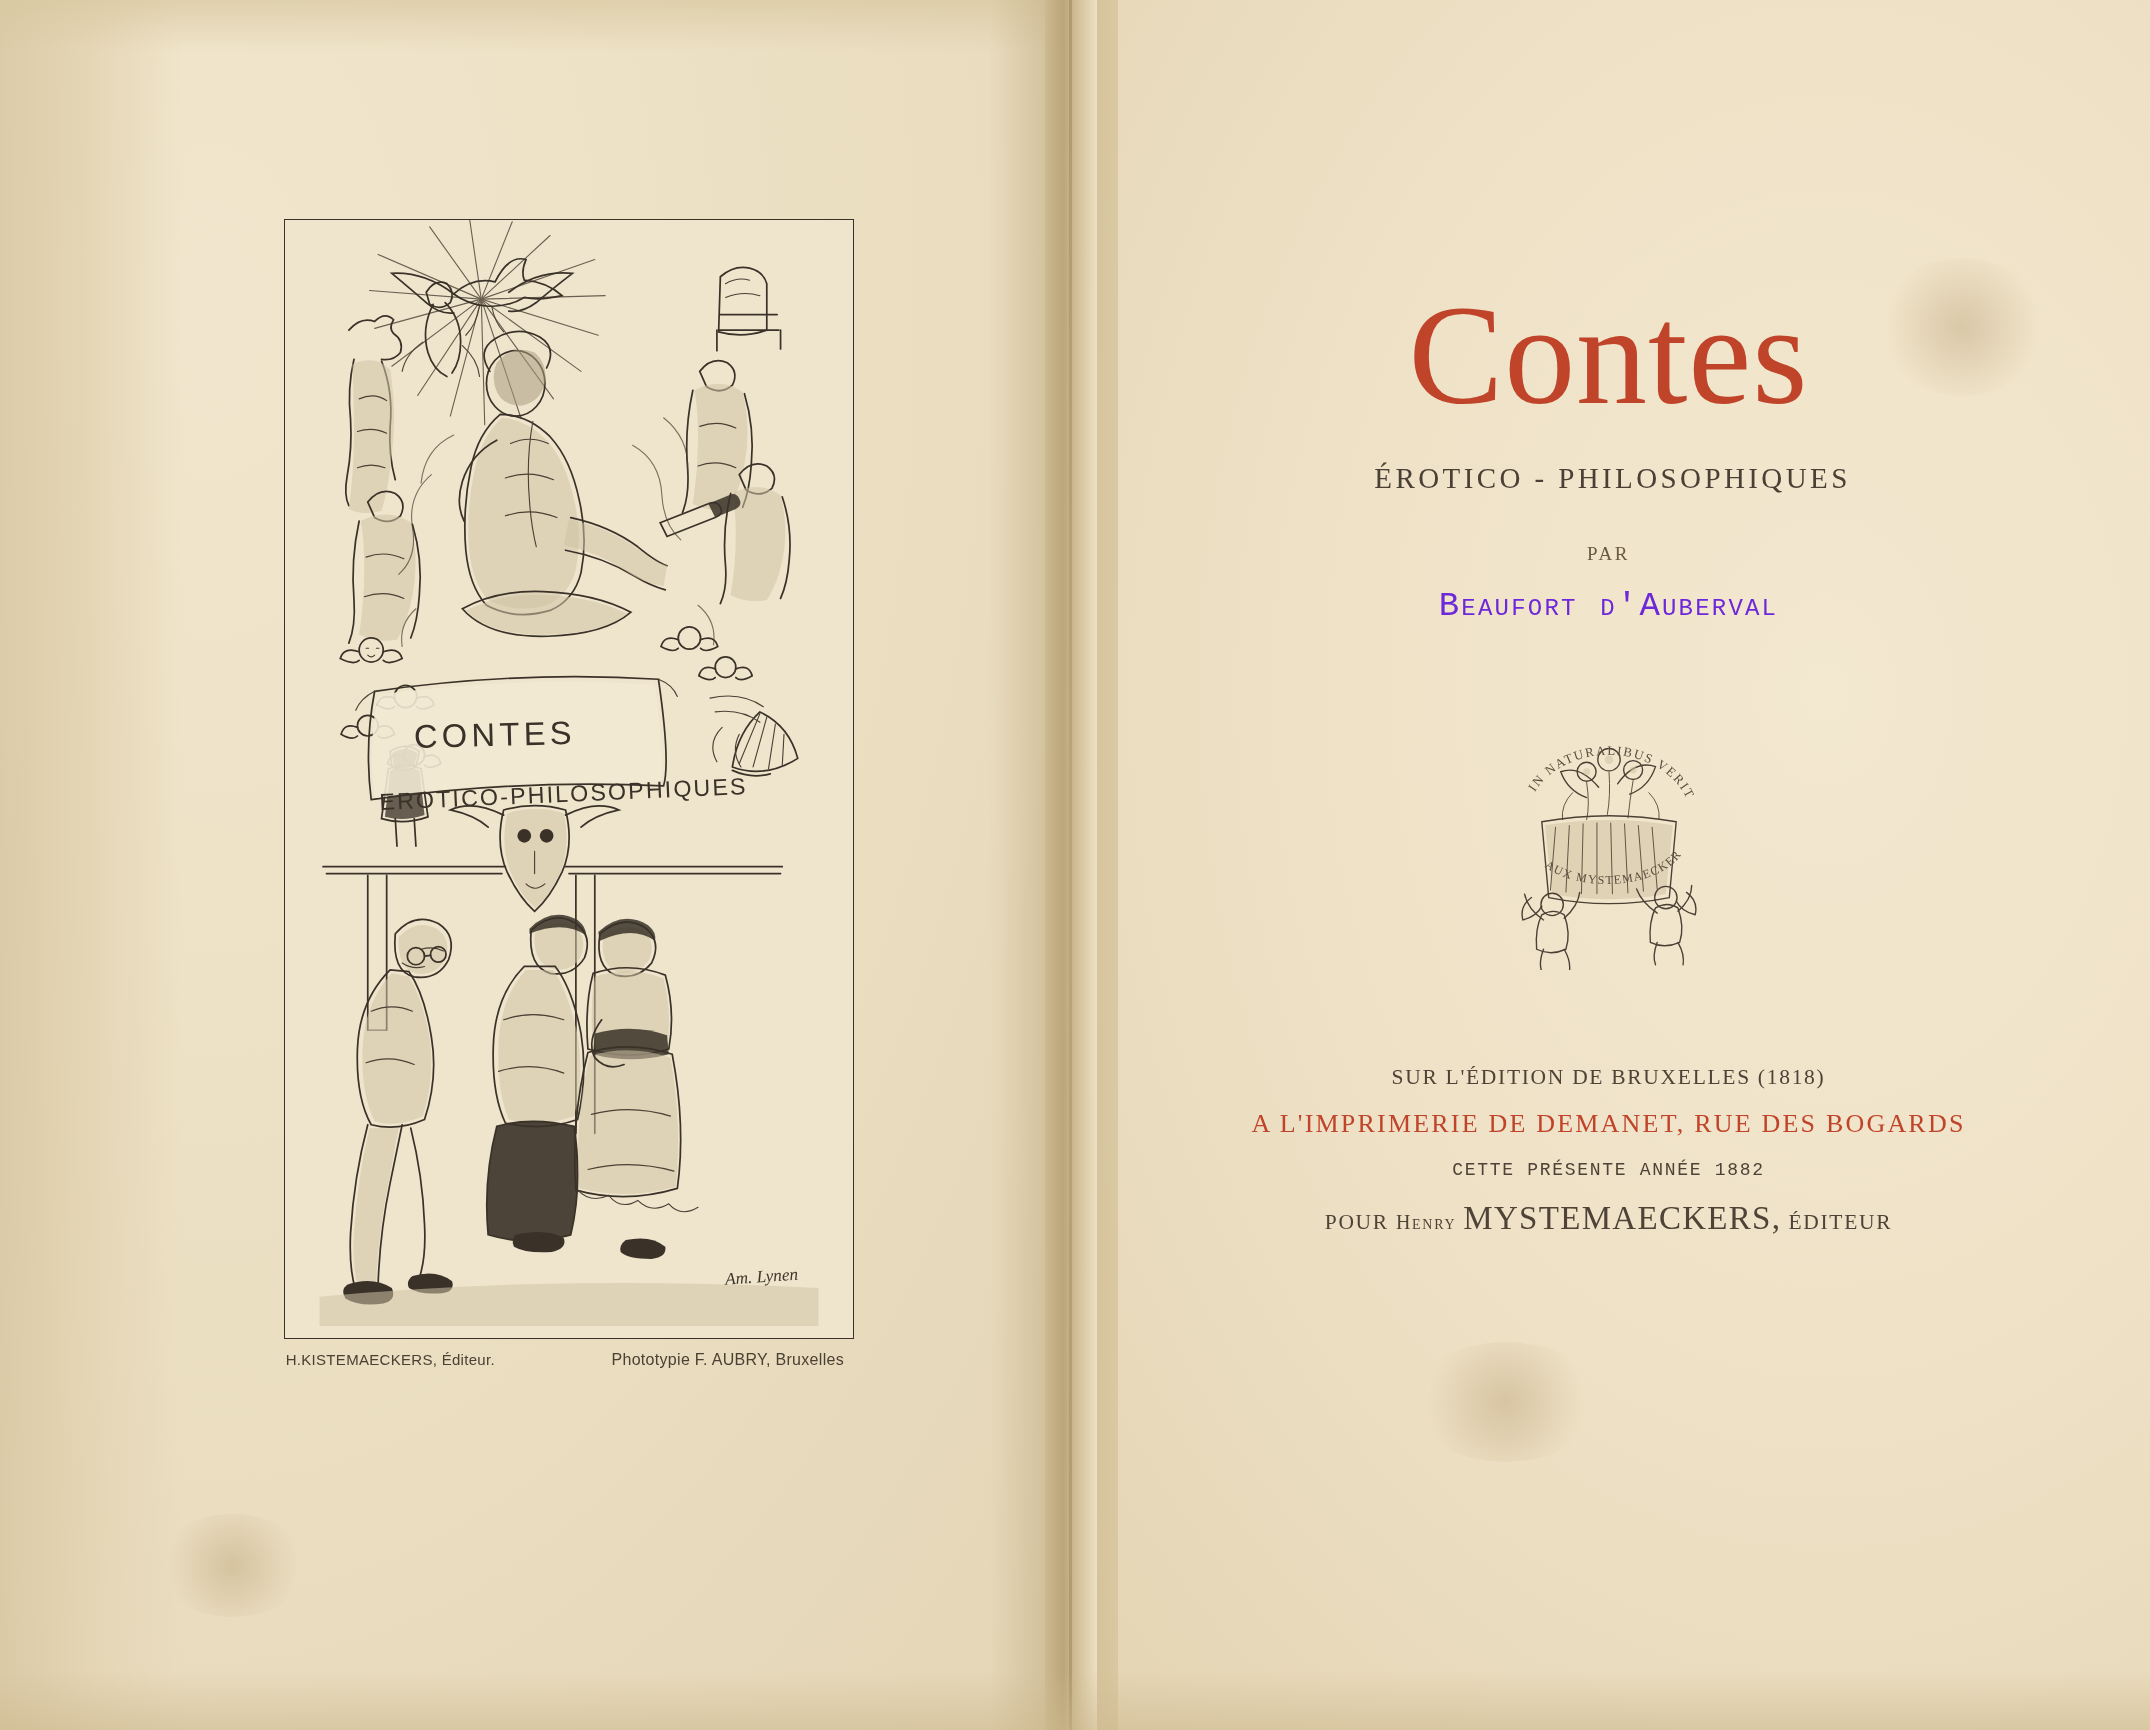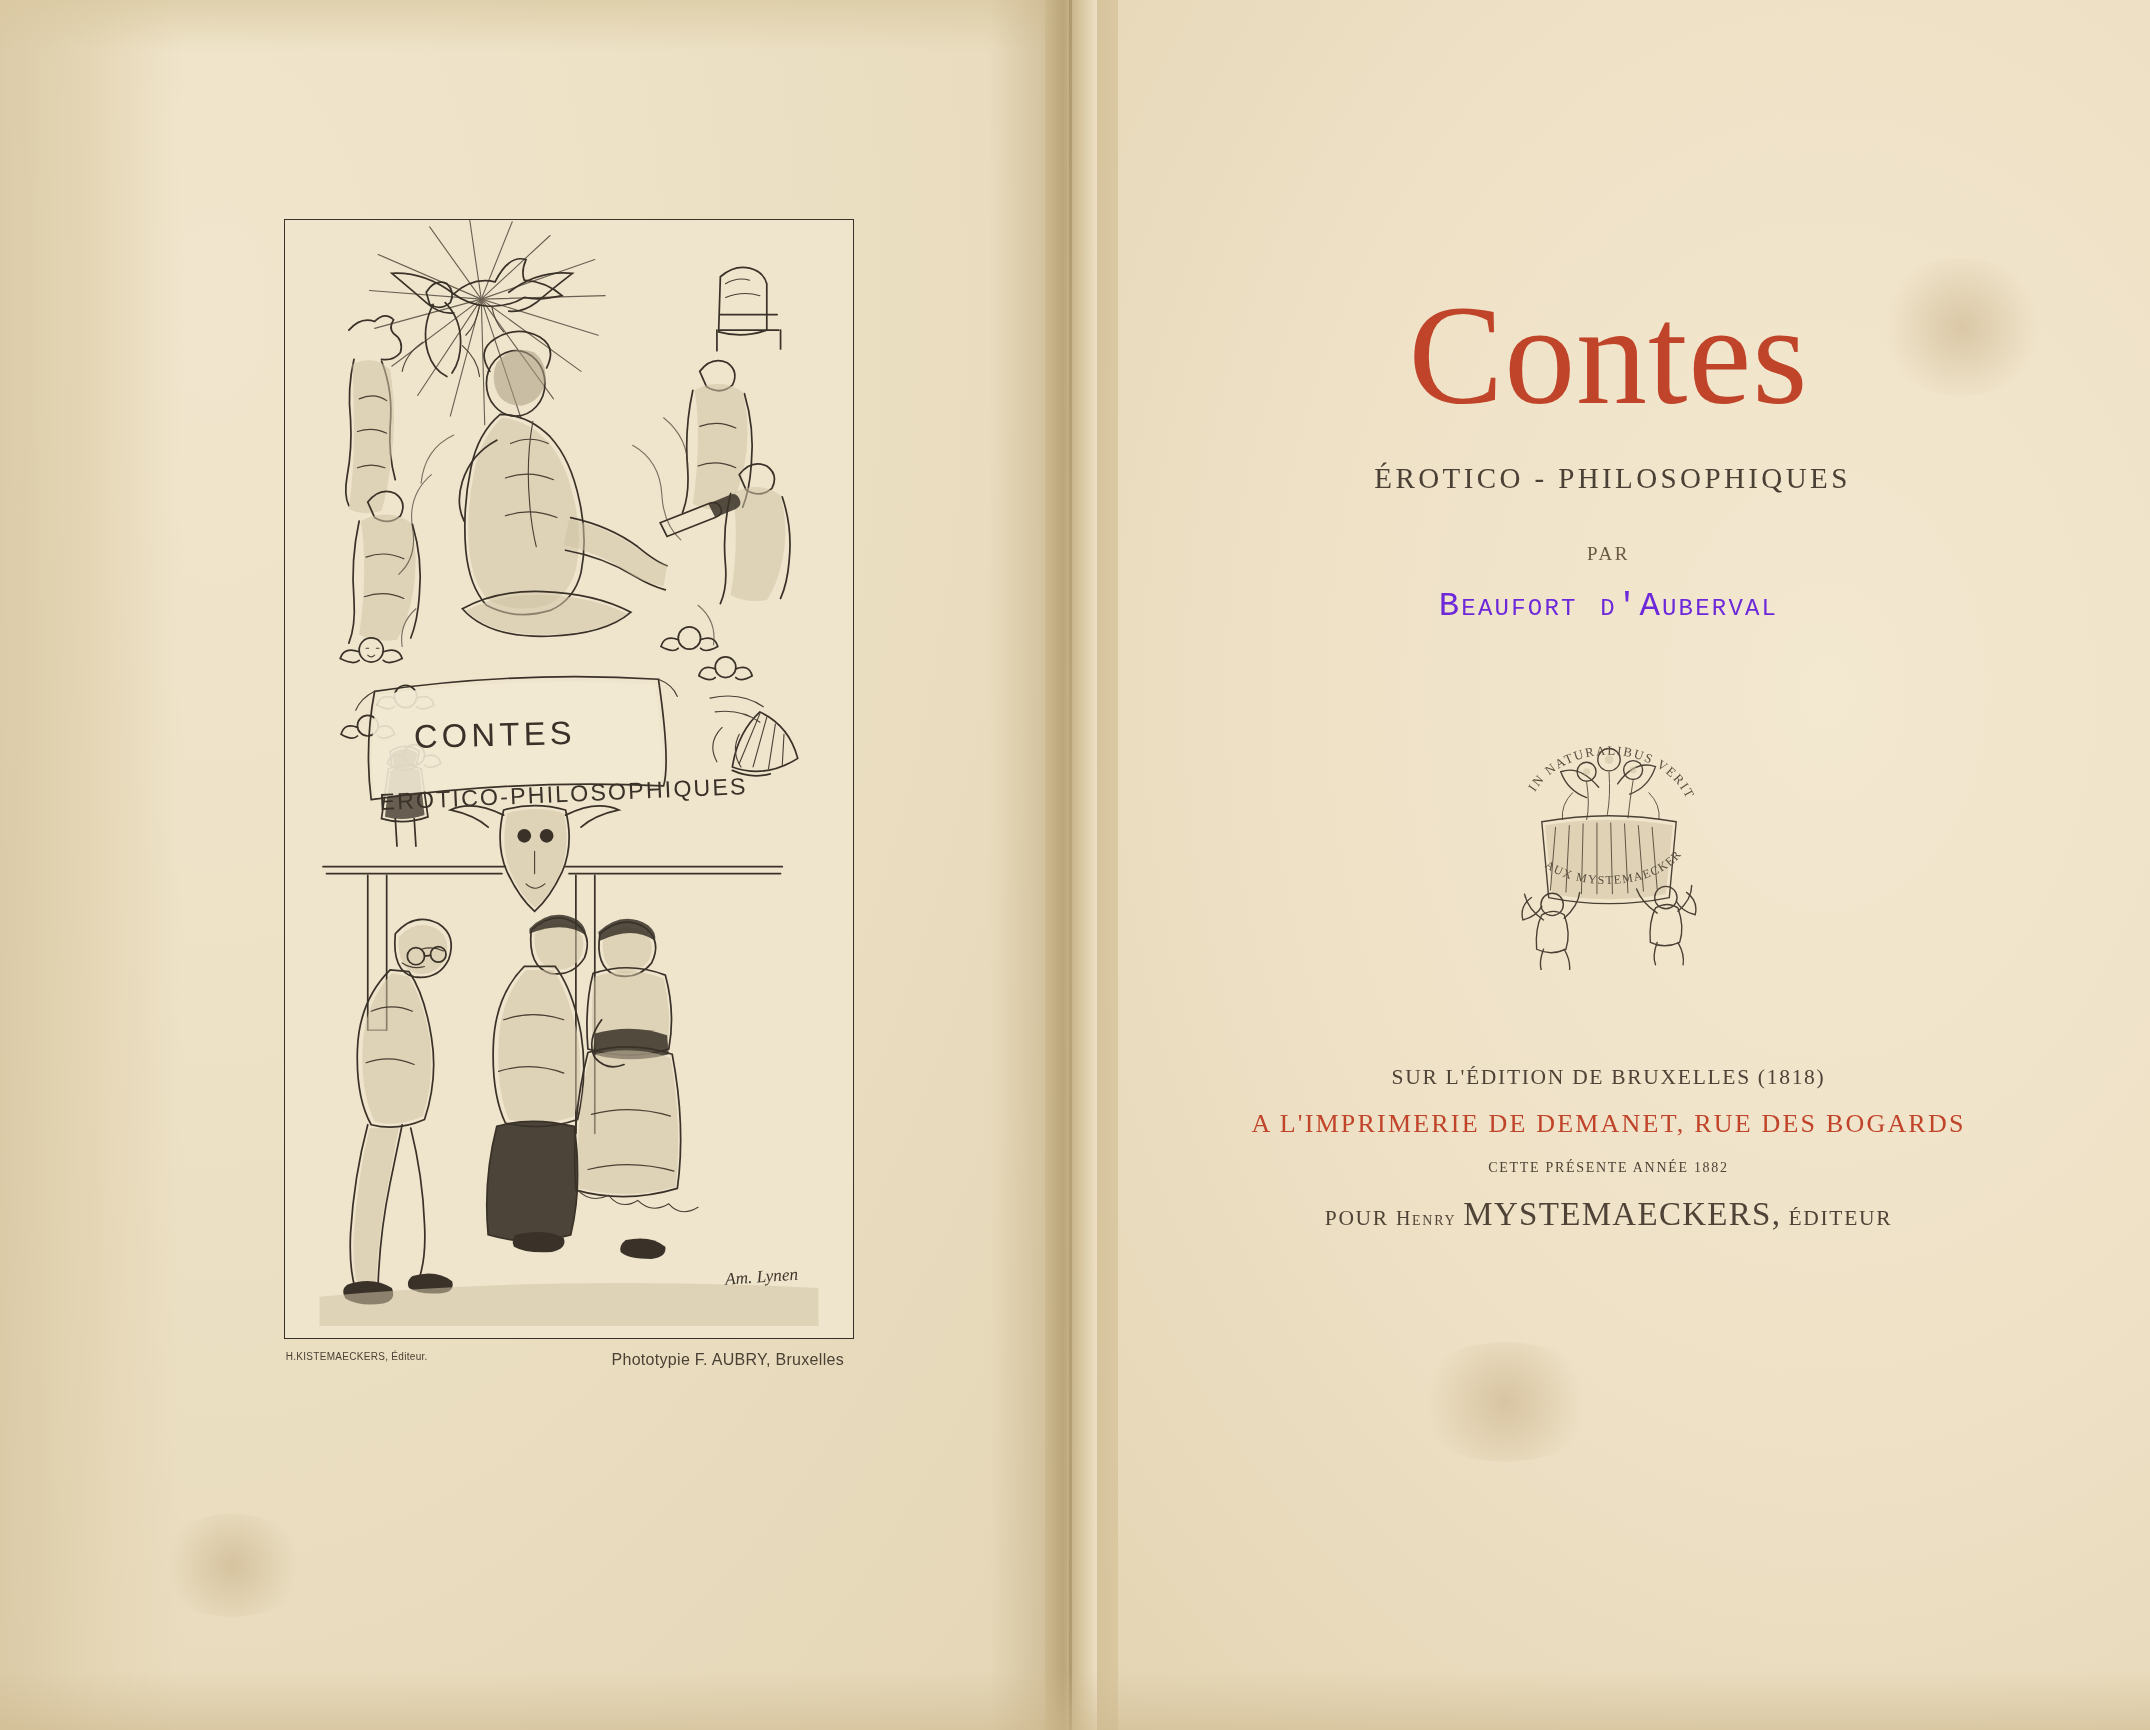--- a/index.html
+++ b/index.html
@@ -101,21 +101,21 @@
     position: relative;
     width: 568px;
     height: 29px;
     margin-top: 8.6px;
   }
   .plate-caption-left {
     position: absolute;
     left: 1.7px;
     top: 3.4px;
     font-family: "Liberation Sans", sans-serif;
-    font-size: 10px;
+    font-size: 15px;
     letter-spacing: 0.3px;
     color: #4a4034;
   }
   .plate-caption-right {
     position: absolute;
     right: 8px;
     top: 3.4px;
     font-family: Liberation Sans, sans-serif;
     font-size: 16px;
     letter-spacing: 0.3px;
@@ -179,21 +179,21 @@
   .imprint {
     margin-top: 95px;
   }
   .imp-line {
     font-family: "Liberation Serif", serif;
     color: #4e4336;
     letter-spacing: 1.7px;
   }
   .imp-1 { font-size: 21.5px; }
   .imp-2 { margin-top: 19px; font-size: 26px; color: #c0442a; letter-spacing: 2.2px; }
-  .imp-3 { margin-top: 20.6px; font-size: 14px; }
+  .imp-3 { margin-top: 20.6px; font-size: 18px; font-family: Liberation Mono, monospace; }
   .imp-4 { margin-top: 20.6px; font-size: 21.5px; }
   .imp-4 .big { font-size: 33px; letter-spacing: 1.3px; }
   .imp-4 .mid { font-size: 20px; text-align: center; }
   .sc { font-variant: small-caps; }
 </style>
 </head>
 <body>
 
 <div class="page">
 

